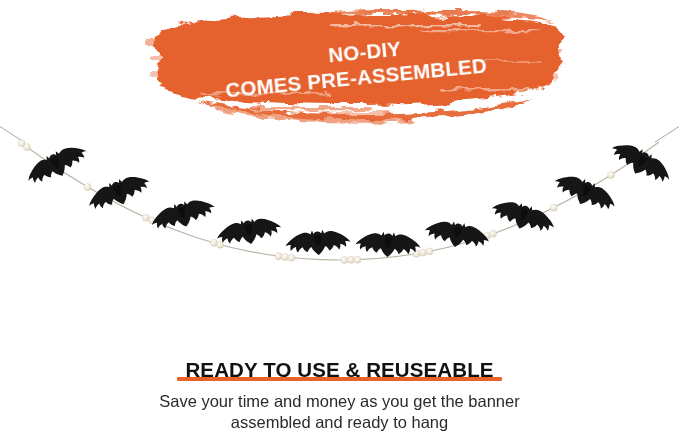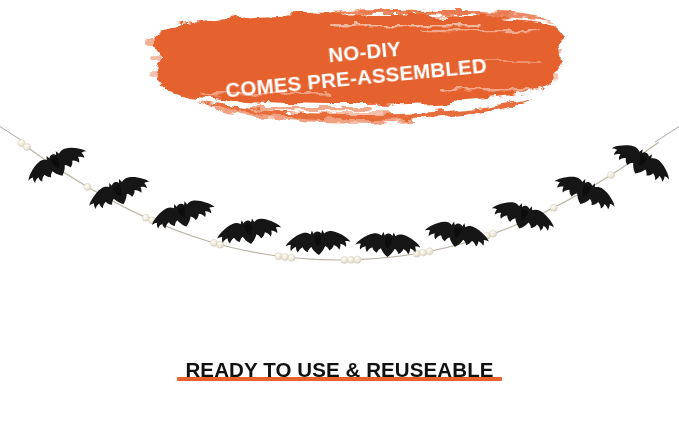--- a/index.html
+++ b/index.html
@@ -240,15 +240,19 @@
         <use href="#bat" x="608" y="26" width="66" height="34" transform="rotate(29 641 43)"></use>
       </g>
     </svg>
   </div>
 
   <div class="footer">
     <div class="footer-heading-wrap">
       <span class="footer-underline"></span>
       <span class="footer-heading">READY TO USE &amp; REUSEABLE</span>
     </div>
+    <div class="footer-sub">
+      <div>Save your time and money as you get the banner</div>
+      <div>assembled and ready to hang</div>
+    </div>
   </div>
 
 </div>
 
 </body></html>

